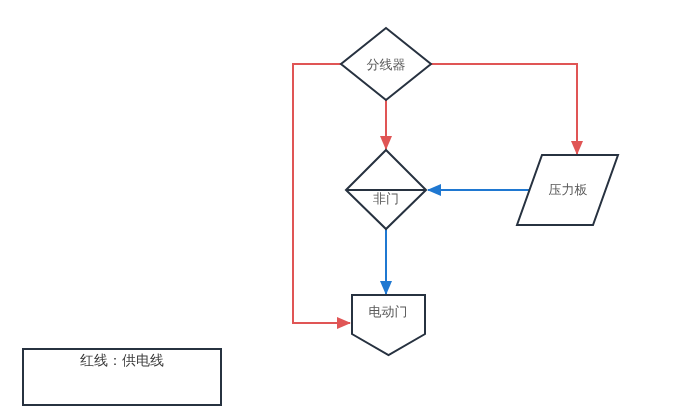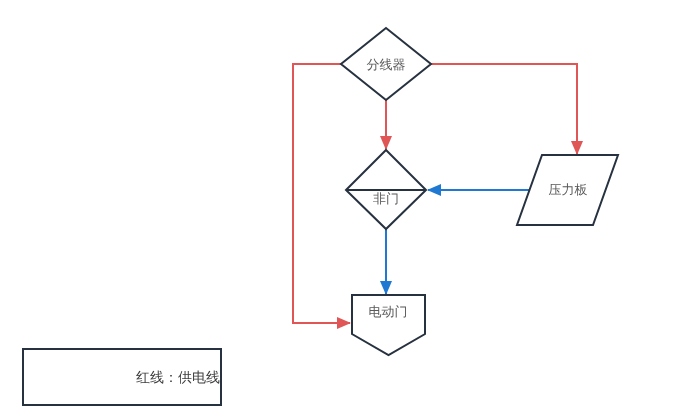--- a/index.html
+++ b/index.html
@@ -11,21 +11,21 @@
   svg{display:block;}
   .node-shape{fill:#ffffff;stroke-width:2px;}
   .node-label{
     fill:#595959;font-size:13px;text-anchor:middle;
     font-family:"Liberation Sans","DejaVu Sans",sans-serif;
   }
   .edge{fill:none;stroke-width:2px;}
   .legend{
     position:absolute;left:22px;top:348px;width:200px;height:58px;
     box-sizing:border-box;border:2px solid #273240;background:#ffffff;
-    display:flex;flex-direction:column;align-items:flex-end;justify-content:center;
+    display:flex;flex-direction:row;align-items:flex-start;justify-content:center;
     color:#3d3d3d;font-size:14px;line-height:21px;text-align:center;
   }
 </style>
 </head>
 <body>
 
 <div class="canvas">
   <svg width="689" height="420" viewBox="0 0 689 420">
     <defs>
       <marker id="arrow-power" markerUnits="userSpaceOnUse" markerWidth="14" markerHeight="12" refX="13" refY="6" orient="auto">

